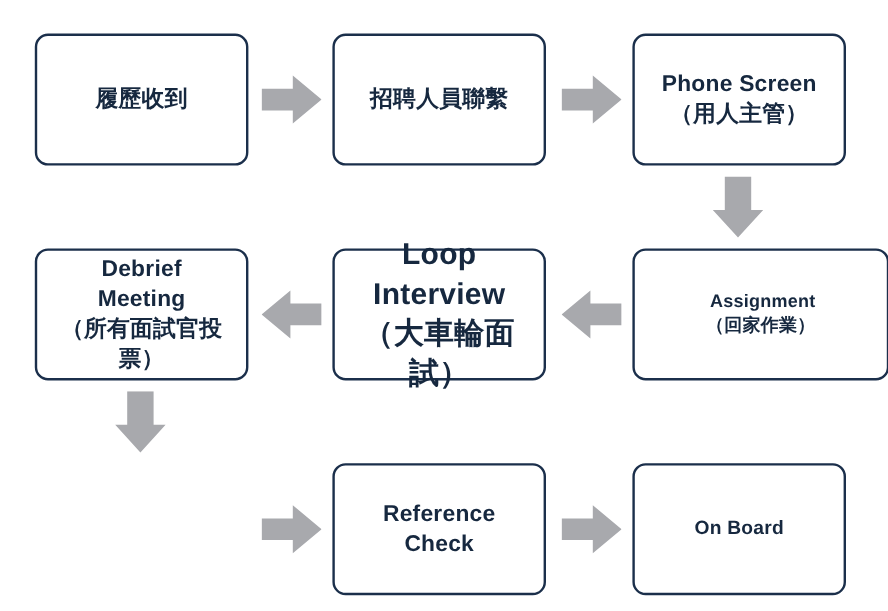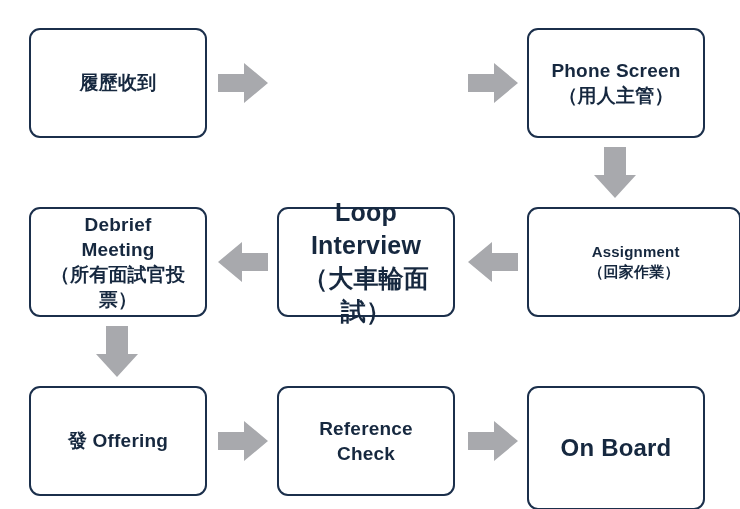--- a/index.html
+++ b/index.html
@@ -52,21 +52,21 @@
   #node-phone-screen      { left: 527px; top: 11px;  width: 178px; height: 110px; font-size: 19px; }
 
   
   #node-debrief-meeting   { left: 29px;  top: 190px; width: 178px; height: 110px; font-size: 19px; text-align: center; }
   #node-loop-interview    { left: 277px; top: 190px; width: 178px; height: 110px; font-size: 25px; }
   #node-assignment        { left: 527px; top: 190px; width: 214px; height: 110px; font-size: 15px; text-align: right; }
 
   
   #node-send-offering     { left: 29px;  top: 369px; width: 178px; height: 110px; font-size: 19px; }
   #node-reference-check   { left: 277px; top: 369px; width: 178px; height: 110px; font-size: 19px; }
-  #node-on-board          { left: 527px; top: 369px; width: 178px; height: 124px; font-size: 24px; }
+  #node-on-board          { left: 527px; top: 369px; width: 178px; height: 110px; font-size: 16px; }
 
   .arrow {
     position: absolute;
     display: block;
   }
   .arrow svg { display: block; width: 100%; height: 100%; }
 
   
   #arrow-resume-to-recruiter { left: 218px; top: 45px; width: 50px; height: 42px; }
   #arrow-recruiter-to-phone  { left: 468px; top: 45px; width: 50px; height: 42px; }
@@ -89,20 +89,23 @@
   <div class="node" id="node-resume-received">
     <span class="label">履歷收到</span>
   </div>
 
   <span class="arrow" id="arrow-resume-to-recruiter">
     <svg viewBox="0 0 50 42" preserveAspectRatio="none" aria-hidden="true">
       <polygon points="0,12 26,12 26,1 50,21 26,41 26,30 0,30" fill="#a8a9ad"></polygon>
     </svg>
   </span>
 
+  <div class="node" id="node-recruiter-contact">
+    <span class="label">招聘人員聯繫</span>
+  </div>
 
   <span class="arrow" id="arrow-recruiter-to-phone">
     <svg viewBox="0 0 50 42" preserveAspectRatio="none" aria-hidden="true">
       <polygon points="0,12 26,12 26,1 50,21 26,41 26,30 0,30" fill="#a8a9ad"></polygon>
     </svg>
   </span>
 
   <div class="node" id="node-phone-screen">
     <span class="label">Phone Screen
 （用人主管）</span>
@@ -141,23 +144,20 @@
     <span class="label">Assignment
 （回家作業）</span>
   </div>
 
   <span class="arrow" id="arrow-debrief-to-offering">
     <svg viewBox="0 0 44 52" preserveAspectRatio="none" aria-hidden="true">
       <polygon points="11,0 33,0 33,28 43,28 22,51 1,28 11,28" fill="#a8a9ad"></polygon>
     </svg>
   </span>
 
-  <div class="node" id="node-send-offering">
-    <span class="label">發 Offering</span>
-  </div>
 
   <span class="arrow" id="arrow-offering-to-reference">
     <svg viewBox="0 0 50 42" preserveAspectRatio="none" aria-hidden="true">
       <polygon points="0,12 26,12 26,1 50,21 26,41 26,30 0,30" fill="#a8a9ad"></polygon>
     </svg>
   </span>
 
   <div class="node" id="node-reference-check">
     <span class="label">Reference
 Check</span>

